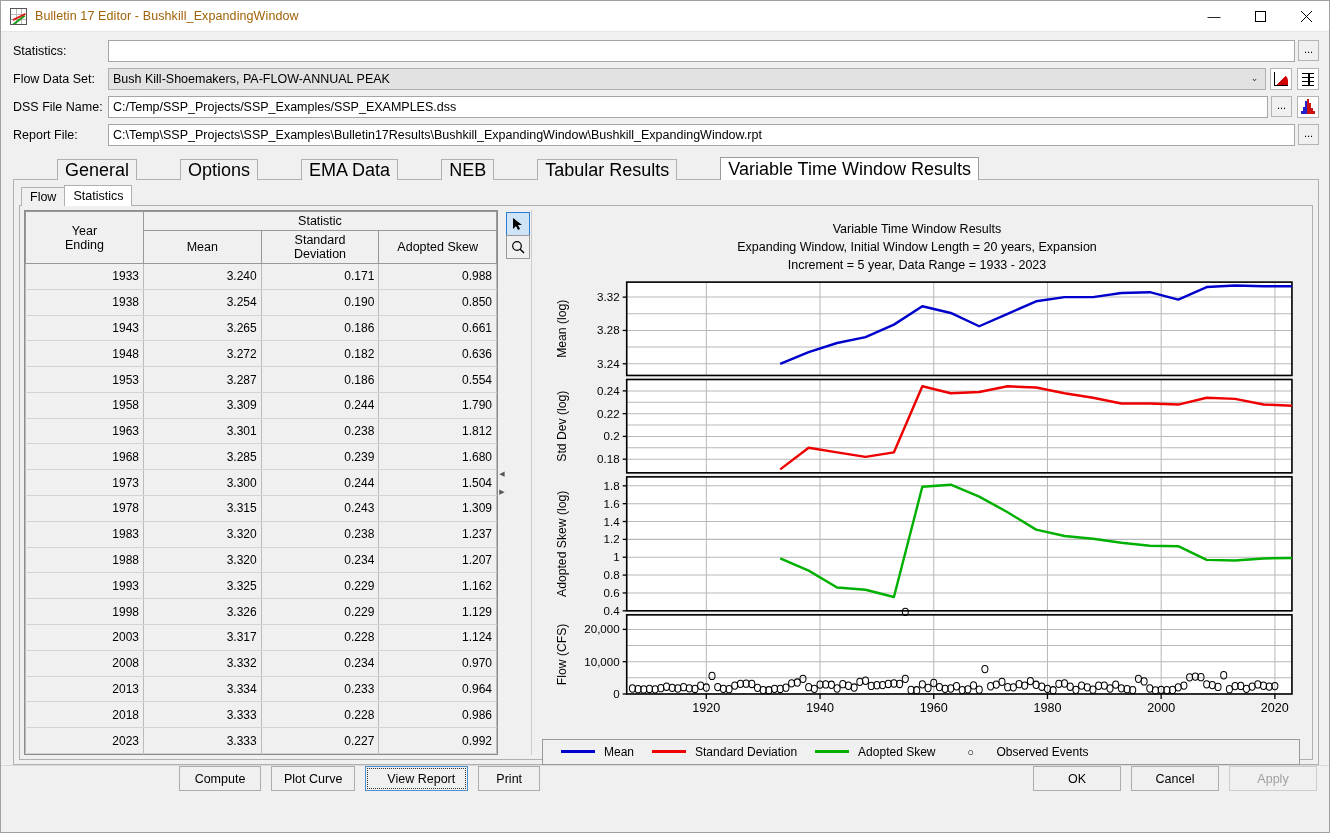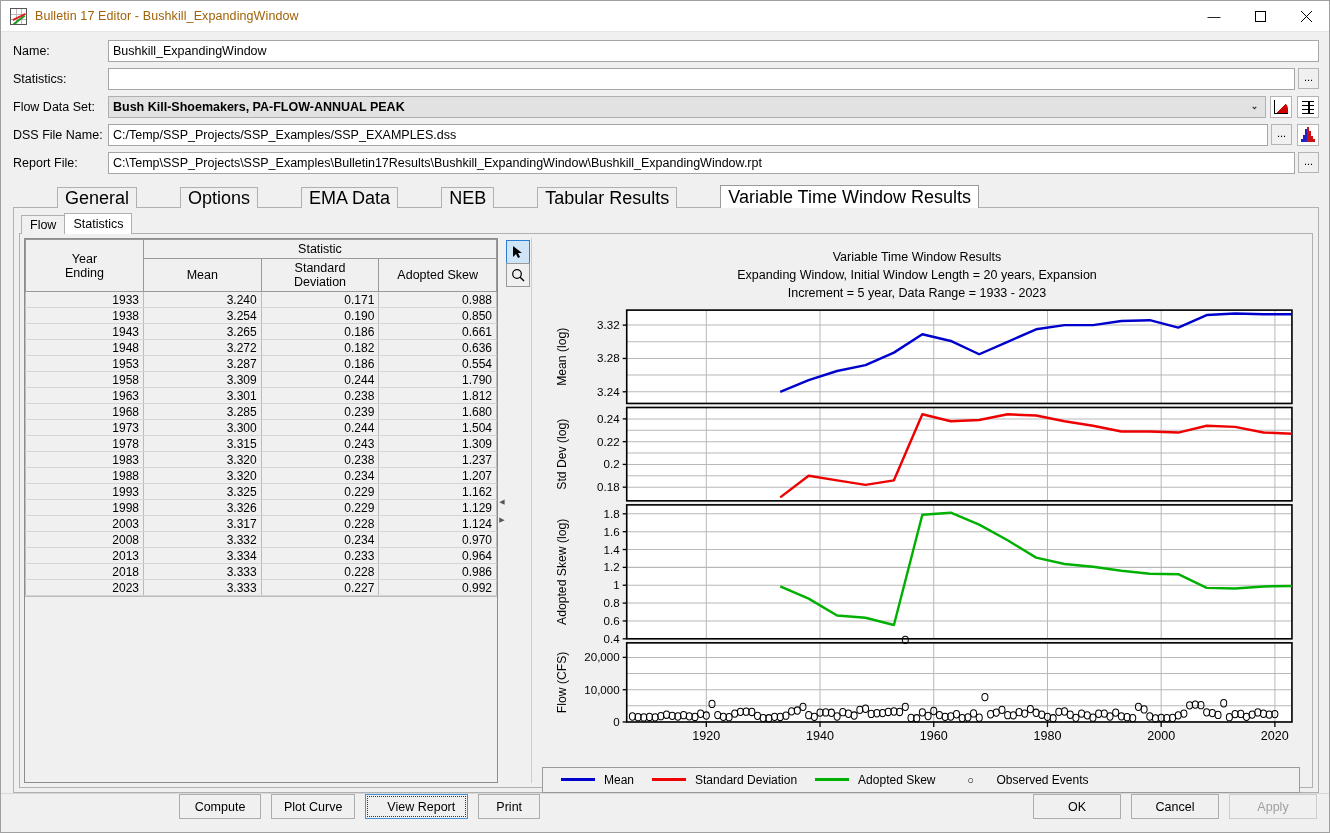--- a/index.html
+++ b/index.html
@@ -57,21 +57,21 @@
   .fbtn-dots {
     width:21px; height:21px; margin-left:3px; flex:0 0 21px;
     background:#f0f0f0; border:1px solid #b4b4b4;
     font-size:11px; line-height:17px; text-align:center; color:#000;
   }
   .fcombo-arrow {
     width:21px; height:21px; flex:0 0 21px; margin-left:-22px;
     display:flex; align-items:center; justify-content:center;
     font-size:9px; color:#333; position:relative; z-index:2;
   }
-  .combo-wrap { flex:1; display:flex; align-items:flex-start;font-weight:bold; }
+  .combo-wrap { flex:1; display:flex; align-items:flex-start; }
   .icon-btn {
     width:22px; height:22px; margin-left:5px; flex:0 0 22px;
     border:1px solid #b4b4b4; background:#f0f0f0;
     position:relative; overflow:hidden;
   }
   
   .ic-plot { background:#fff; }
   .ic-plot:after {
     content:""; position:absolute; left:3px; bottom:3px; right:3px; top:3px;
     border-left:1.5px solid #000; border-bottom:1.5px solid #000;
@@ -108,21 +108,21 @@
   .subtab.active { background:#fff; height:21px; line-height:20px; position:relative; z-index:3; }
   .sub-panel {
     border:1px solid #b0b0b0; background:#f0f0f0; margin-top:-1px;
     height:555px; display:flex; padding:4px;
   }
 
   
   .table-pane {
     width:474px; flex:0 0 474px;
     background:#fff; border:1px solid #8c8c8c; overflow:hidden;
-    display:flex; flex-direction:column;
+    display:flex; flex-direction:row;
   }
   table.stats { border-collapse:collapse; width:100%; table-layout:fixed; font-size:12px; }
   table.stats th {
     background:#f0f0f0; border:1px solid #999; font-weight:normal;
     font-size:12.5px; padding:2px 3px; text-align:center;
   }
   table.stats td {
     border-left:1px solid #bbb; border-right:1px solid #bbb; border-bottom:1px solid #d4d4d4;
     background:#f0f0f0; text-align:right; padding:0 4px; height:16px; font-size:12px;
   }
@@ -200,24 +200,20 @@
     <div class="tb-btn tb-close">
       <svg width="11" height="11" viewBox="0 0 11 11">
           <line x1="0" y1="0" x2="11" y2="11" stroke="currentColor"></line>
           <line x1="11" y1="0" x2="0" y2="11" stroke="currentColor"></line>
         </svg>
     </div>
   </div>
 
   <div class="form">
 
-    <div class="frow">
-      <div class="flabel">Name:</div>
-      <input class="finput" style="font-family: &quot;Liberation Sans&quot;, sans-serif;" value="Bushkill_ExpandingWindow">
-    </div>
 
     <div class="frow">
       <div class="flabel">Statistics:</div>
       <input class="finput" style="font-family: &quot;Liberation Sans&quot;, sans-serif;" value="">
       <div class="fbtn-dots">...</div>
     </div>
 
     <div class="frow">
       <div class="flabel">Flow Data Set:</div>
       <div class="combo-wrap">

